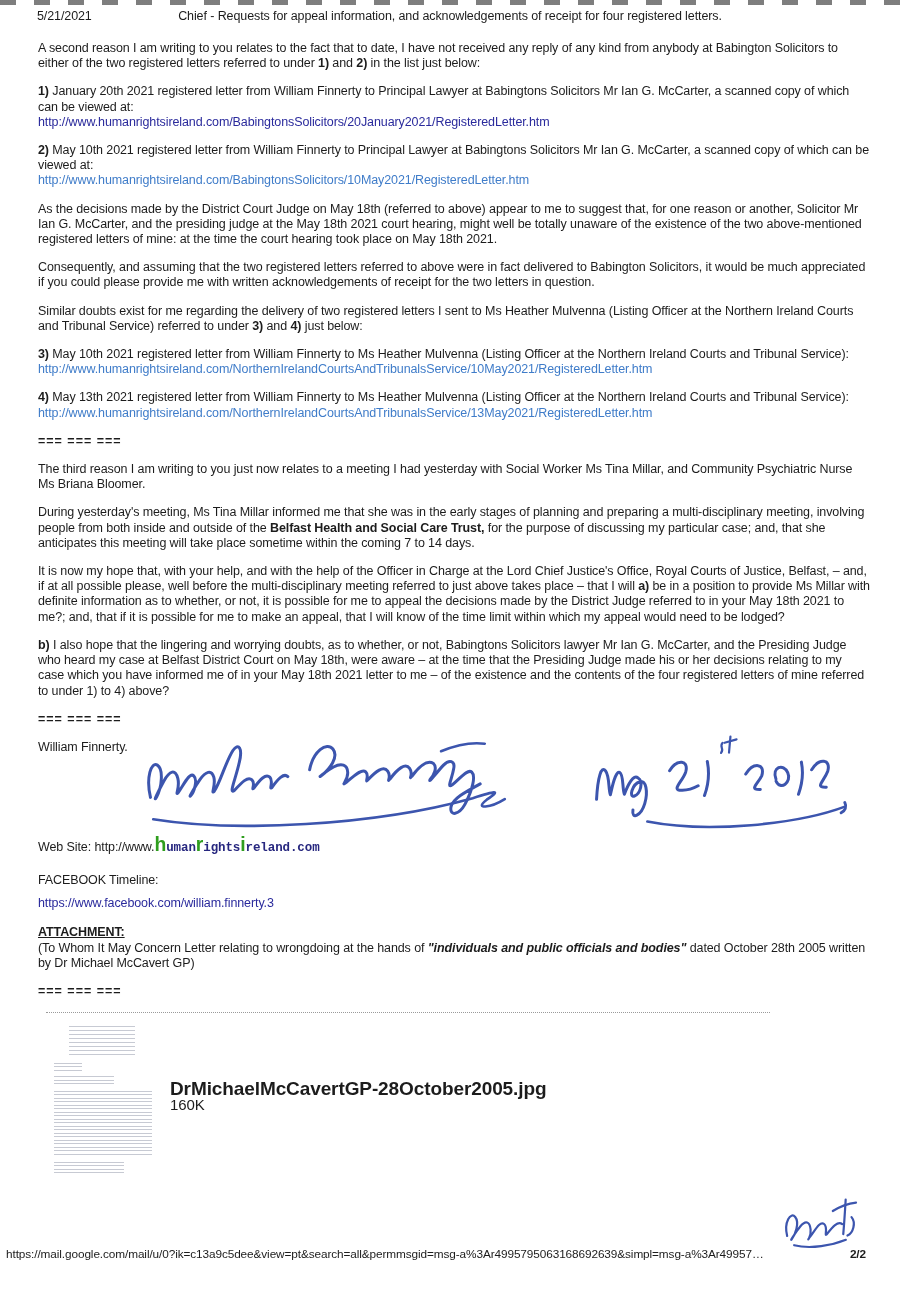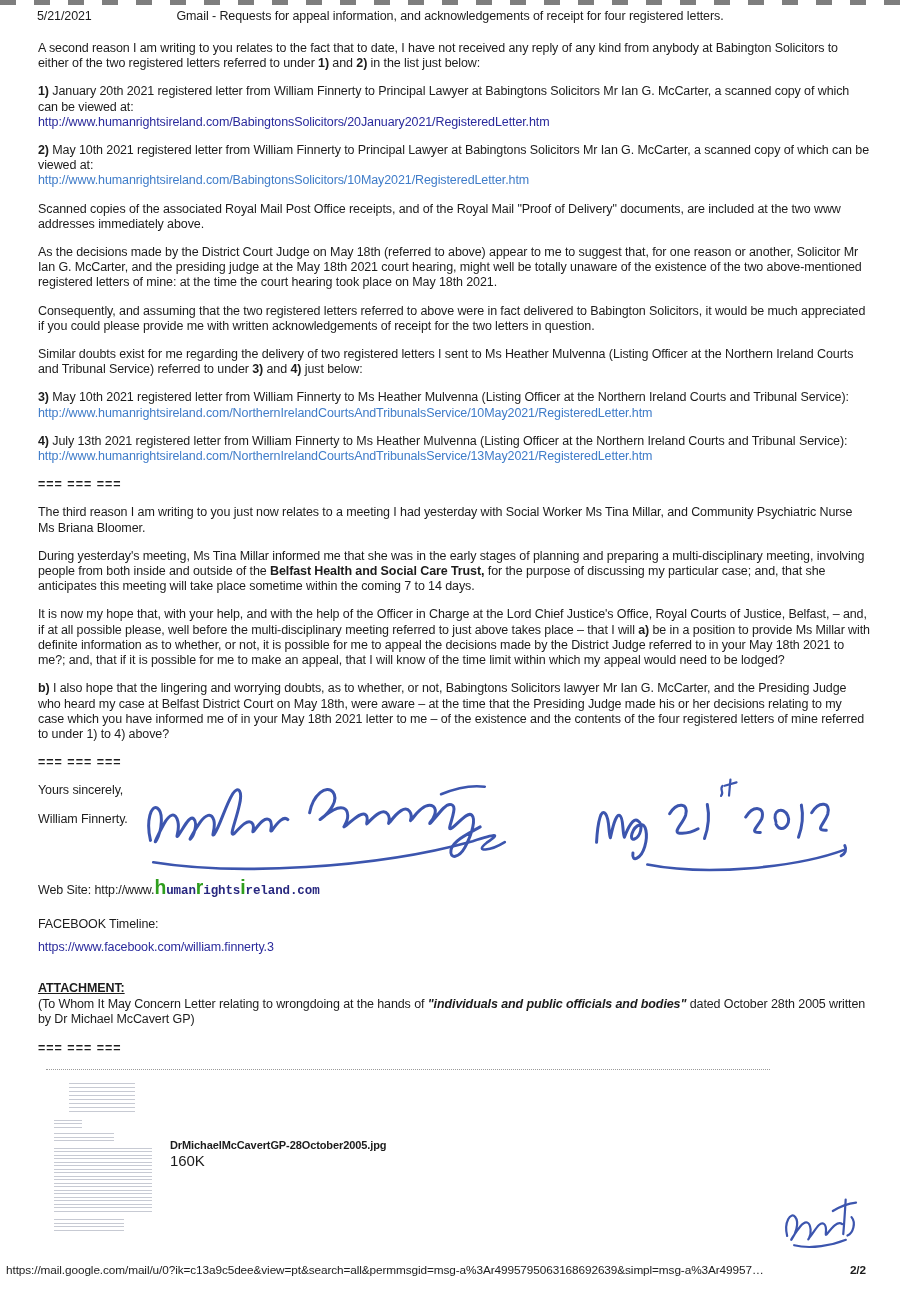--- a/index.html
+++ b/index.html
@@ -25,84 +25,82 @@
   .sep{font-weight:bold;letter-spacing:1px;margin:0 0 13px 0;}
   .gbig{color:var(--green);font-weight:bold;font-size:1.55em;line-height:0;}
   .navyt{color:#27277f;font-weight:bold;font-family:Liberation Mono, monospace;}
   .closing{position:relative;height:96px;margin-bottom:4px;}
   .closing-typed div{margin-bottom:13px;}
   .sig-svg{position:absolute;left:104px;top:-16px;transform:rotate(-2deg);}
   .date-svg{position:absolute;left:548px;top:-18px;transform:rotate(-2deg);}
   .sig-stroke{stroke:var(--sig);fill:none;stroke-linecap:round;stroke-linejoin:round;}
   .web-line{margin-bottom:17px;}
   .fb-label{margin-bottom:8px;}
-  .fb-link{margin-bottom:26px;}
+  .fb-link{margin-bottom:13px;}
   .attach-heading{font-weight:bold;text-decoration:underline;margin-bottom:1px;}
   .rule{border:none;border-top:1px dotted #9a9a9a;width:724px;margin:6px 0 8px 8px;}
   .attach-row{display:flex;align-items:flex-start;}
   .thumb{width:112px;height:142px;background:#ffffff;margin-left:8px;cursor:pointer;}
   .thumb-head{margin:5px auto 7px;width:66px;height:30px;
     background:repeating-linear-gradient(#c7cad3 0 1px,transparent 1px 4px);}
   .thumb-para{margin:5px 6px 0 8px;
     background:repeating-linear-gradient(#c7cad3 0 1px,transparent 1px 3.5px);}
   .tp1{height:8px;width:28px;}
   .tp2{height:10px;width:60px;}
   .tp3{height:66px;}
   .tp4{height:14px;width:70px;}
   .attach-meta{margin-left:12px;margin-top:60px;}
-  .attach-name{font-weight:bold;font-size:11px;}
+  .attach-name{font-weight:bold;font-size:19px;}
   .attach-size{font-size:15px;}
-  .footer{position:absolute;left:6px;bottom:16px;width:888px;display:flex;font-size:11.8px;letter-spacing:-0.1px;}
+  .footer{position:absolute;left:6px;bottom:32px;width:888px;display:flex;font-size:11.8px;letter-spacing:-0.1px;}
   .footer-url{flex:1;}
   .page-num{margin-right:28px;font-weight:bold;}
   .initials-svg{position:absolute;right:30px;bottom:40px;transform:rotate(-6deg);}
 </style>
 </head>
 <body>
 
 <div class="page">
   <div class="scan-top"></div>
 
   <div class="header">
     <span class="print-date">5/21/2021</span>
-    <span class="doc-title">Gmail - Requests for appeal information, and acknowledgements of receipt for four registered letters.</span>
+    <span class="doc-title">Chief - Requests for appeal information, and acknowledgements of receipt for four registered letters.</span>
   </div>
 
   <div class="content">
     <p><span>A second reason I am writing to you relates to the fact that to date, I have not received any reply of any kind from anybody at Babington Solicitors to either of the two registered letters referred to under </span><span class="b">1)</span><span> and </span><span class="b">2)</span><span> in the list just below:</span></p>
 
     <p><span><span class="b">1)</span><span> January 20th 2021 registered letter from William Finnerty to Principal Lawyer at Babingtons Solicitors Mr Ian G. McCarter, a scanned copy of which can be viewed at:</span></span><br>
       <a class="lnk navy">http://www.humanrightsireland.com/BabingtonsSolicitors/20January2021/RegisteredLetter.htm</a></p>
 
     <p><span><span class="b">2)</span><span> May 10th 2021 registered letter from William Finnerty to Principal Lawyer at Babingtons Solicitors Mr Ian G. McCarter, a scanned copy of which can be viewed at:</span></span><br>
       <a class="lnk blue">http://www.humanrightsireland.com/BabingtonsSolicitors/10May2021/RegisteredLetter.htm</a></p>
 
-    <p><span>Scanned copies of the associated Royal Mail Post Office receipts, and of the Royal Mail "Proof of Delivery" documents, are included at the two www addresses immediately above.</span></p>
     <p><span>As the decisions made by the District Court Judge on May 18th (referred to above) appear to me to suggest that, for one reason or another, Solicitor Mr Ian G. McCarter, and the presiding judge at the May 18th 2021 court hearing, might well be totally unaware of the existence of the two above-mentioned registered letters of mine: at the time the court hearing took place on May 18th 2021.</span></p>
     <p><span>Consequently, and assuming that the two registered letters referred to above were in fact delivered to Babington Solicitors, it would be much appreciated if you could please provide me with written acknowledgements of receipt for the two letters in question.</span></p>
     <p><span>Similar doubts exist for me regarding the delivery of two registered letters I sent to Ms Heather Mulvenna (Listing Officer at the Northern Ireland Courts and Tribunal Service) referred to under </span><span class="b">3)</span><span> and </span><span class="b">4)</span><span> just below:</span></p>
 
     <p><span><span class="b">3)</span><span> May 10th 2021 registered letter from William Finnerty to Ms Heather Mulvenna (Listing Officer at the Northern Ireland Courts and Tribunal Service):</span></span><br>
       <a class="lnk blue">http://www.humanrightsireland.com/NorthernIrelandCourtsAndTribunalsService/10May2021/RegisteredLetter.htm</a></p>
 
-    <p><span><span class="b">4)</span><span> July 13th 2021 registered letter from William Finnerty to Ms Heather Mulvenna (Listing Officer at the Northern Ireland Courts and Tribunal Service):</span></span><br>
+    <p><span><span class="b">4)</span><span> May 13th 2021 registered letter from William Finnerty to Ms Heather Mulvenna (Listing Officer at the Northern Ireland Courts and Tribunal Service):</span></span><br>
       <a class="lnk blue">http://www.humanrightsireland.com/NorthernIrelandCourtsAndTribunalsService/13May2021/RegisteredLetter.htm</a></p>
 
     <p class="sep">=== === ===</p>
 
     <p><span>The third reason I am writing to you just now relates to a meeting I had yesterday with Social Worker Ms Tina Millar, and Community Psychiatric Nurse Ms Briana Bloomer.</span></p>
     <p><span>During yesterday's meeting, Ms Tina Millar informed me that she was in the early stages of planning and preparing a multi-disciplinary meeting, involving people from both inside and outside of the </span><span class="b">Belfast Health and Social Care Trust,</span><span> for the purpose of discussing my particular case; and, that she anticipates this meeting will take place sometime within the coming 7 to 14 days.</span></p>
     <p><span>It is now my hope that, with your help, and with the help of the Officer in Charge at the Lord Chief Justice's Office, Royal Courts of Justice, Belfast, – and, if at all possible please, well before the multi-disciplinary meeting referred to just above takes place – that I will </span><span class="b">a)</span><span> be in a position to provide Ms Millar with definite information as to whether, or not, it is possible for me to appeal the decisions made by the District Judge referred to in your May 18th 2021 to me?; and, that if it is possible for me to make an appeal, that I will know of  the time limit within which my appeal would need to be lodged?</span></p>
     <p><span class="b">b)</span><span> I also hope that the lingering and worrying doubts, as to whether, or not, Babingtons Solicitors lawyer Mr Ian G. McCarter, and the Presiding Judge who heard my case at Belfast District Court on May 18th, were aware – at the time that the Presiding Judge made his or her decisions relating to my case which you have informed me of in your May 18th 2021 letter to me – of the existence and the contents of the four registered letters of mine referred to under 1) to 4) above?</span></p>
 
     <p class="sep">=== === ===</p>
 
     <div class="closing">
       <div class="closing-typed">
-        <div>Yours sincerely,</div>
         <div>William Finnerty.</div>
       </div>
       <svg class="sig-svg" width="440" height="112" viewBox="0 0 440 112">
         <path class="sig-stroke" stroke-width="3" d="M8 66 C4 46 10 30 16 34 C22 38 20 56 14 66 C10 72 16 60 22 50 C28 40 34 38 36 48 C38 58 32 66 36 62 C42 54 48 42 52 46 C56 50 52 62 48 66 C46 68 52 58 58 50 C64 42 70 40 72 48 C74 56 68 66 72 62 C78 54 84 34 92 22 C98 14 102 20 98 34 C94 50 86 66 92 62 C100 54 106 48 110 52 C114 56 108 64 112 60 C118 52 124 46 128 50 C132 54 126 64 130 60 C136 52 142 46 146 50"></path>
         <path class="sig-stroke" stroke-width="3" d="M168 44 C172 26 186 16 192 24 C198 32 188 44 180 50 C174 54 184 46 192 42 C200 38 206 40 206 48 C206 56 198 62 204 58 C212 52 220 44 224 48 C228 52 222 60 226 56 C234 48 242 42 246 48 C250 54 244 60 248 56 C256 46 264 40 268 46 C272 52 266 58 270 54 C278 44 286 38 292 42 C296 46 292 54 288 58 C286 62 294 52 302 44 C308 38 314 40 312 48 C310 58 304 68 310 64 C318 58 326 48 330 52 C334 56 330 70 322 84 C316 94 306 96 308 86 C310 78 322 72 338 64"></path>
         <path class="sig-stroke" stroke-width="2.6" d="M300 30 C316 24 332 22 344 24"></path>
         <path class="sig-stroke" stroke-width="2.6" d="M10 88 C90 104 230 102 330 78 C352 72 360 70 344 80 C330 90 348 88 362 80"></path>
       </svg>
       <svg class="date-svg" width="324" height="118" viewBox="0 0 324 118">
         <path class="sig-stroke" stroke-width="3" d="M10 72 C12 50 16 38 20 44 C24 50 22 62 24 68 C26 60 30 44 34 46 C38 48 36 62 38 68 C42 58 48 48 52 52 C58 56 54 68 48 70 C42 72 46 58 54 56 C60 54 62 66 58 78 C54 90 44 94 46 84"></path>

